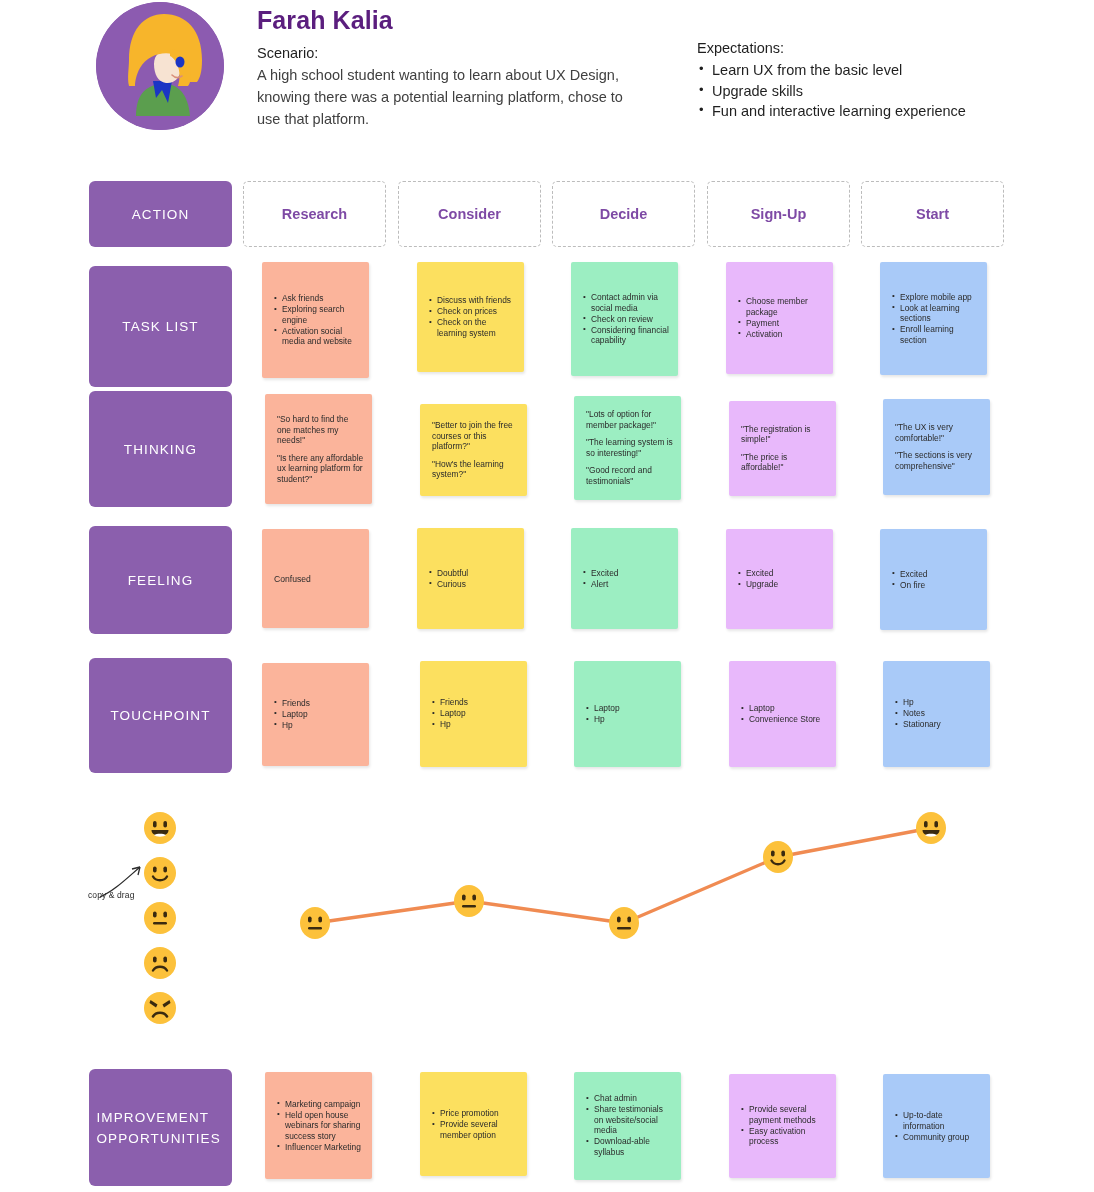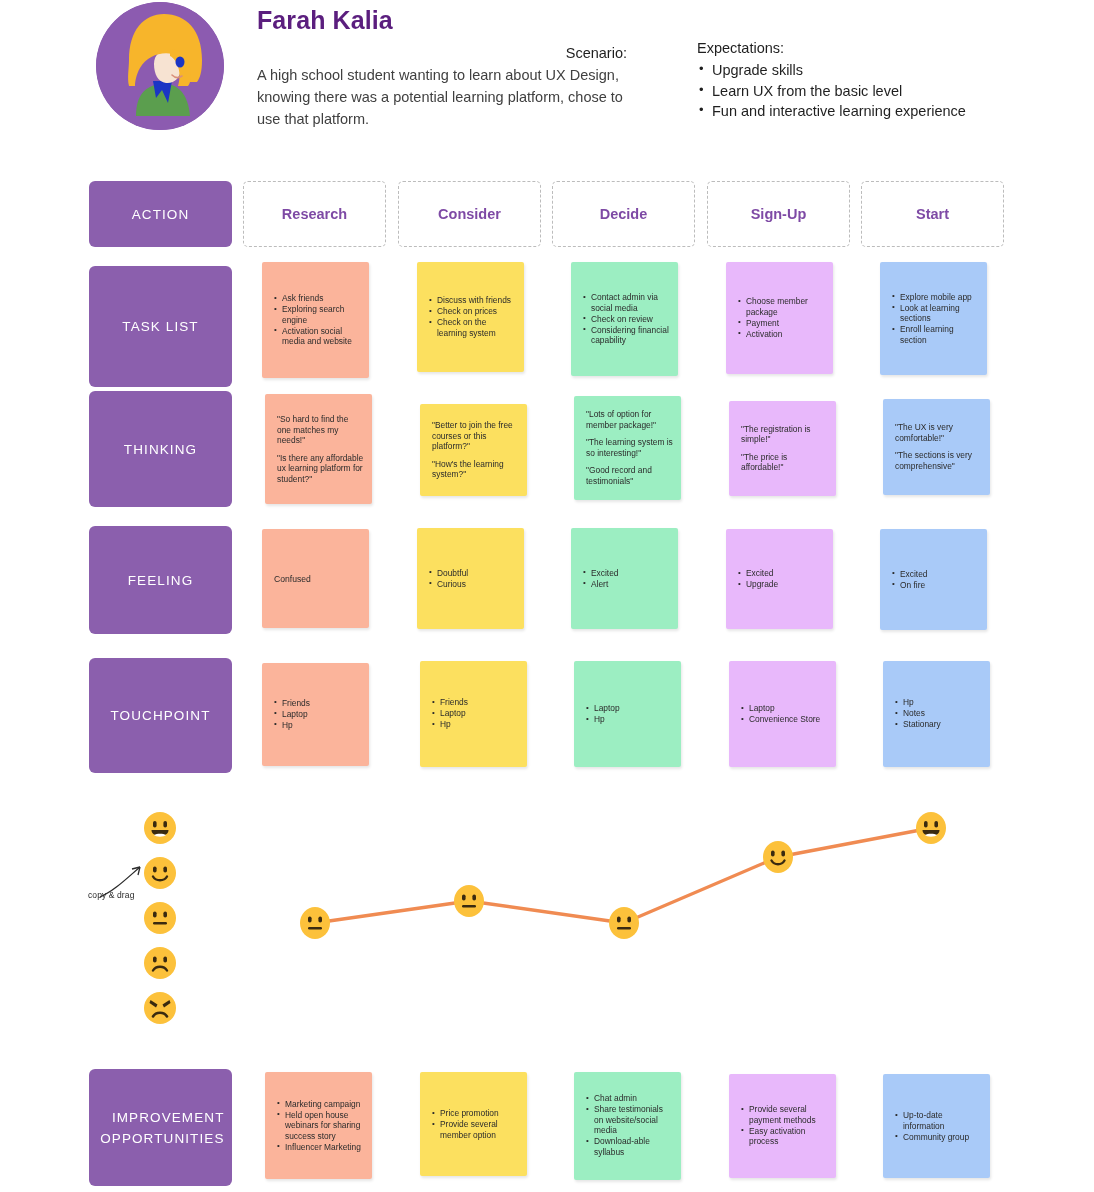--- a/index.html
+++ b/index.html
@@ -19,41 +19,41 @@
     position: absolute; left: 96px; top: 2px;
     width: 128px; height: 128px; border-radius: 50%;
     background: #8c5bb0; overflow: hidden;
   }
   .persona-name {
     position: absolute; left: 257px; top: 6px;
     font-size: 25px; font-weight: bold; color: #5b1e7e;
     letter-spacing: 0.1px;
   }
   .scenario-block { position: absolute; left: 257px; top: 43px; width: 370px; }
-  .scenario-label { font-size: 14.5px; color: #1f1f1f; line-height: 21px; text-align: right; }
+  .scenario-label { font-size: 14.5px; color: #1f1f1f; line-height: 21px; }
   .scenario-text { font-size: 14.5px; color: #404040; line-height: 22px; }
   .expect-block { position: absolute; left: 697px; top: 38px; width: 330px; }
   .expect-label { font-size: 14.5px; color: #1f1f1f; line-height: 21px; }
   .expect-list { list-style: none; margin-top: 1px; }
   .expect-list li {
     font-size: 14.5px; color: #1f1f1f; line-height: 20.5px;
     padding-left: 15px; position: relative;
   }
   .expect-list li::before {
     content: "•"; position: absolute; left: 2px; top: -1px; font-size: 13px;
   }
 
   
   .grid { position: absolute; left: 0; top: 0; width: 1094px; height: 1192px; }
 
   .rowlabel {
     position: absolute; width: 143px;
     background: #8b5fad; border-radius: 6px;
     display: flex; align-items: center; justify-content: center;
-    text-align: right; color: #ffffff;
+    text-align: left; color: #ffffff;
     font-size: 13.5px; letter-spacing: 1.1px; line-height: 21px;
   }
 
   .phasebox {
     position: absolute; width: 143px; height: 66px;
     border: 1.4px dashed #bcbcbc; border-radius: 5px;
     background: #ffffff;
     display: flex; align-items: center; justify-content: center;
     color: #7e4aa5; font-size: 14.5px; font-weight: bold;
   }
@@ -117,22 +117,22 @@
     <div class="persona-name">Farah Kalia</div>
 
     <div class="scenario-block">
       <div class="scenario-label">Scenario:</div>
       <div class="scenario-text">A high school student wanting to learn about UX Design, knowing there was a potential learning platform, chose to use that platform.</div>
     </div>
 
     <div class="expect-block">
       <div class="expect-label">Expectations:</div>
       <ul class="expect-list">
+        <li>Learn UX from the basic level</li>
         <li>Upgrade skills</li>
-        <li>Learn UX from the basic level</li>
         <li>Fun and interactive learning experience</li>
       </ul>
     </div>
   </div>
 
   <div class="grid">
 
     <div class="rowlabel" style="left:89px; top:181px; height:66px;">
       <span>ACTION</span>
     </div>

